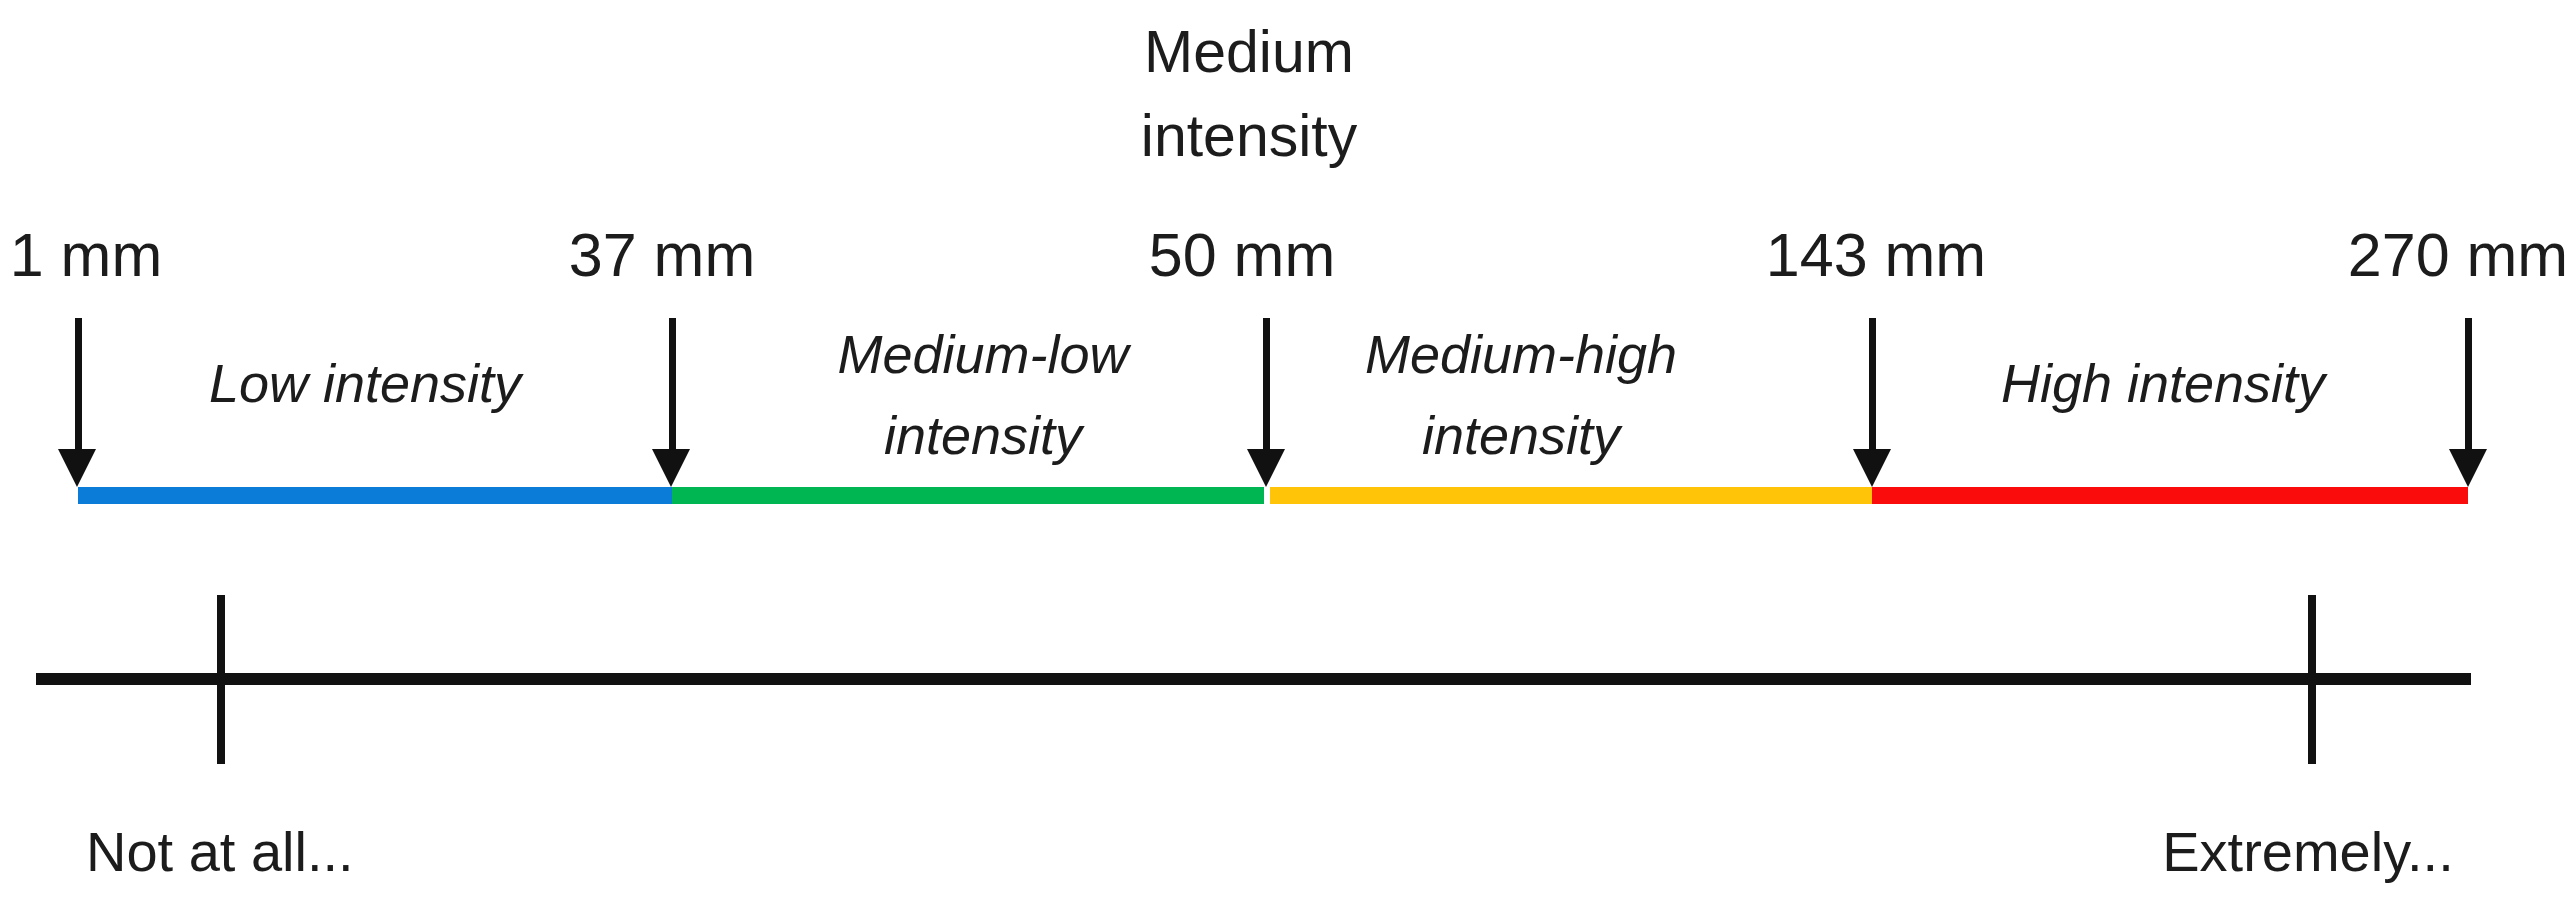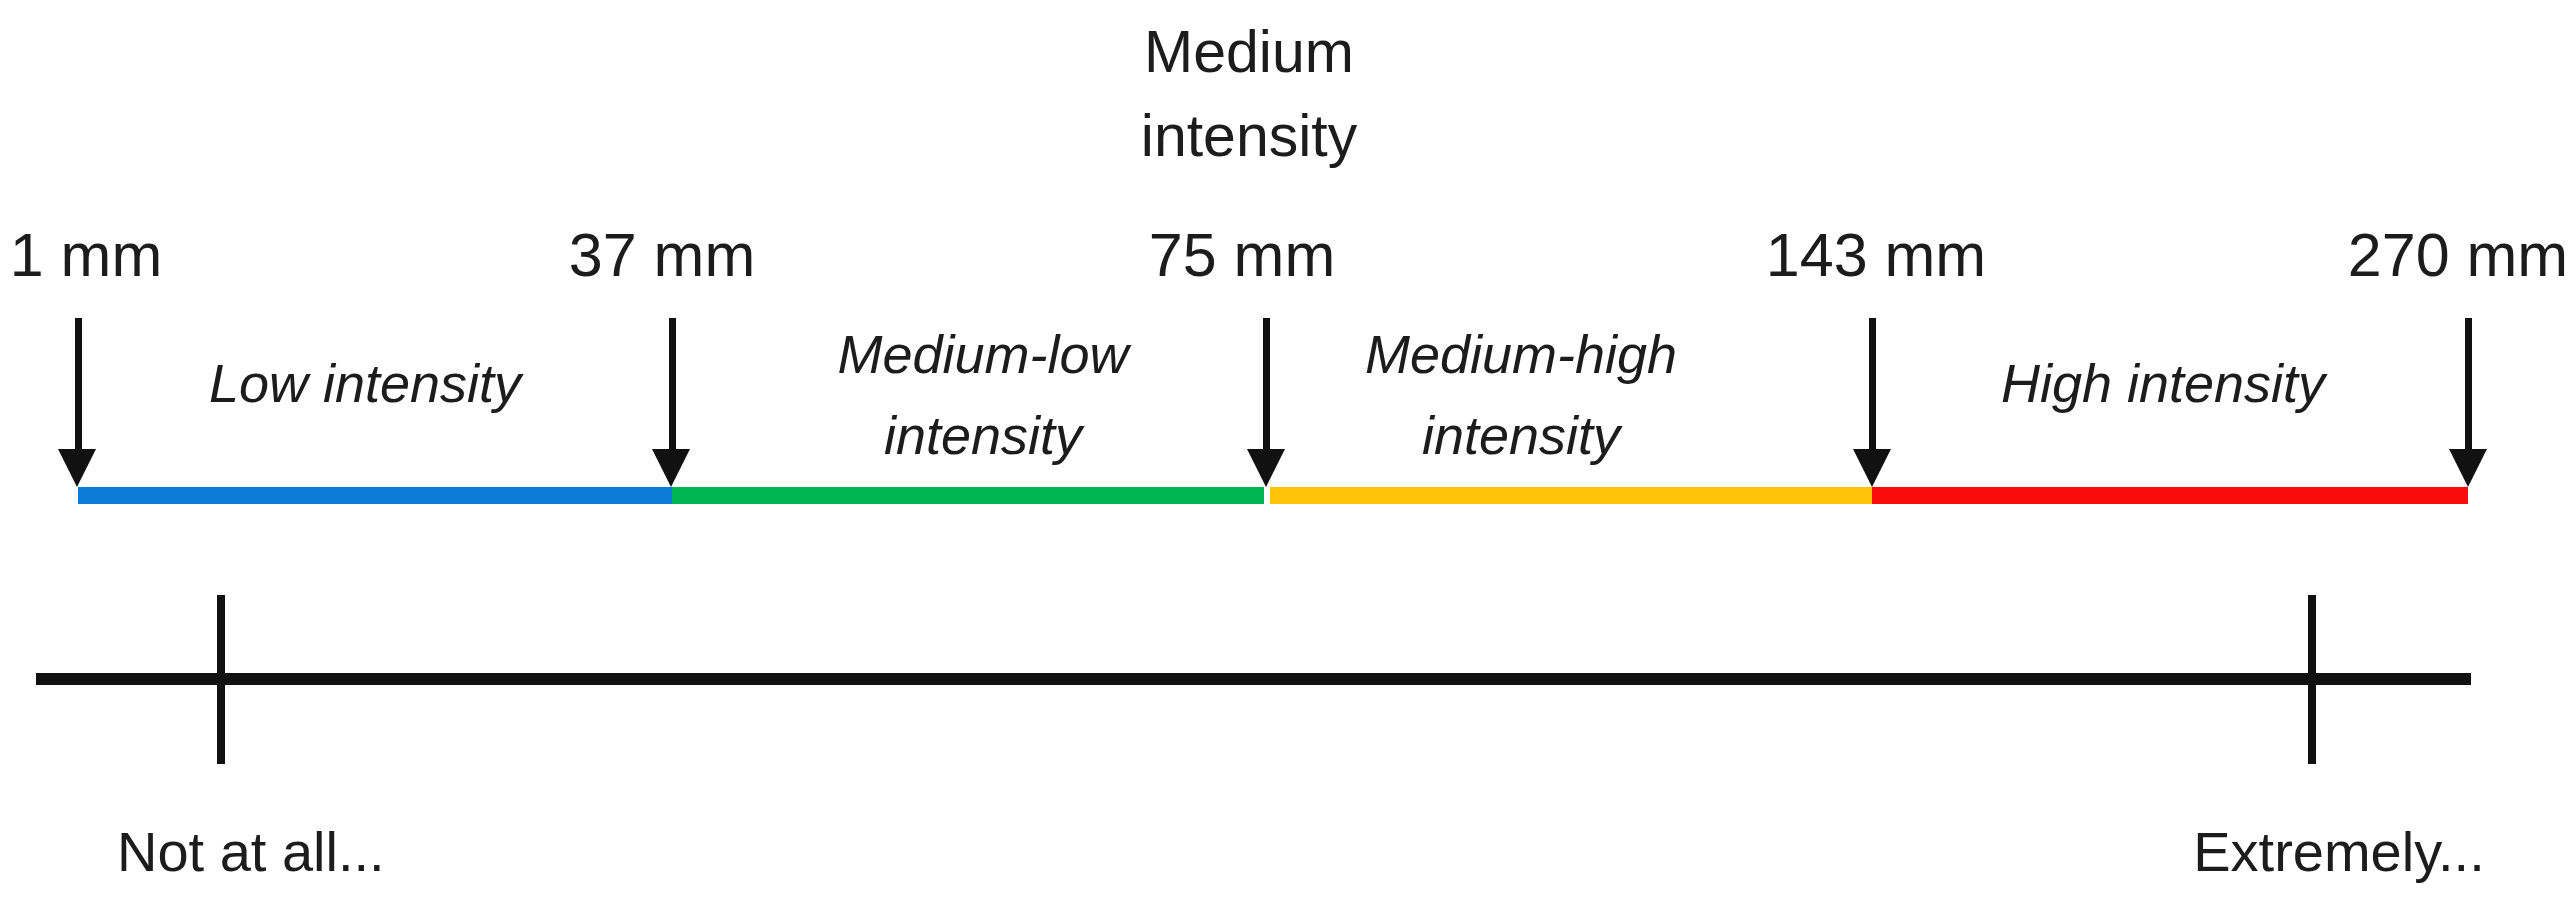--- a/index.html
+++ b/index.html
@@ -80,36 +80,35 @@
   .vas-tick {
     position: absolute;
     top: 595px;
     width: 8.2px;
     height: 169px;
     background: #111111;
   }
   .anchor-label {
     top: 819px;
     font-size: 56px;
-    margin-left: 31px;
   }
 </style>
 </head>
 <body>
 
 <div class="figure">
 
   <div class="lbl centered peak-label">
     <span>Medium</span>
     <span>intensity</span>
   </div>
 
   <div class="lbl centered mm-label" style="left:86px">1 mm</div>
   <div class="lbl centered mm-label" style="left:662px">37 mm</div>
-  <div class="lbl centered mm-label" style="left:1242px">75 mm</div>
+  <div class="lbl centered mm-label" style="left:1242px">50 mm</div>
   <div class="lbl centered mm-label" style="left:1876px">143 mm</div>
   <div class="lbl centered mm-label" style="left:2458px">270 mm</div>
 
   <div>
     <div class="arrow-stem" style="left:75px"></div>
     <div class="arrow-head" style="left:58px"></div>
   </div>
   <div>
     <div class="arrow-stem" style="left:669px"></div>
     <div class="arrow-head" style="left:652px"></div>

